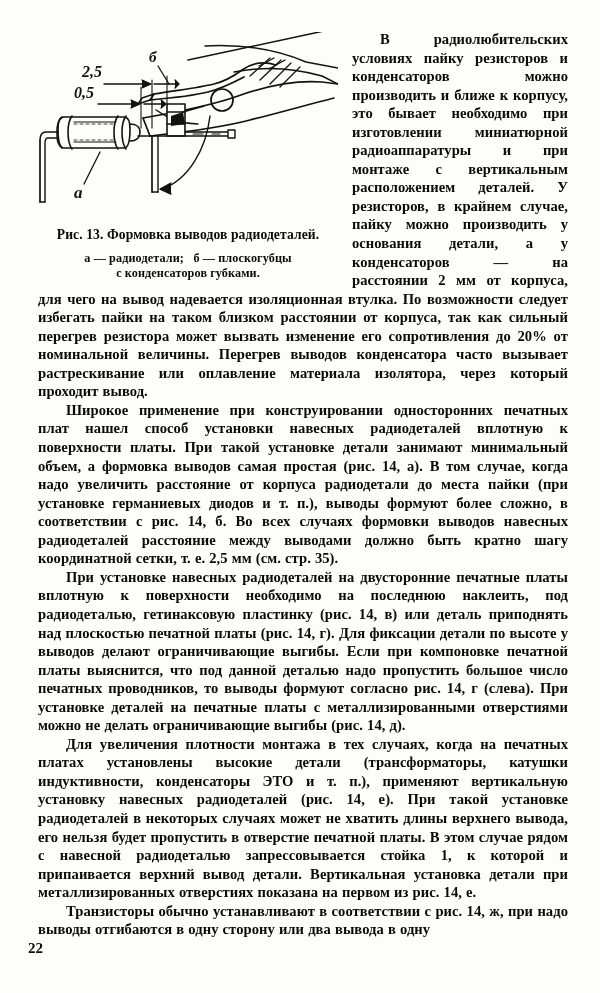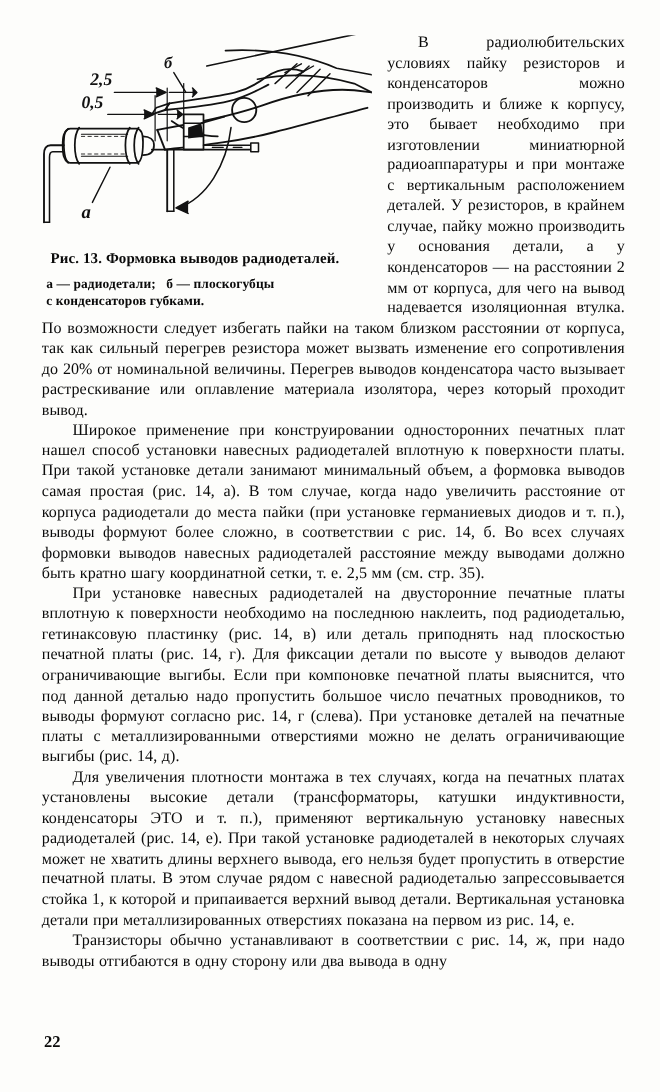--- a/index.html
+++ b/index.html
@@ -30,59 +30,59 @@
   }
 
   p.body-text {
     margin: 0;
     font-size: 14.6px;
     line-height: 18.55px;
     text-align: justify;
     text-indent: 28px;
     letter-spacing: 0.05px;
     word-spacing: 0.4px;
-    font-weight: 400;
+    font-weight: 700;
   }
 
   
   .figure-float {
     float: left;
     width: 300px;
     margin: 2px 14px 2px 0;
     shape-margin: 2px;
   }
   .figure-art {
     position: relative;
     width: 300px;
     height: 188px;
   }
   .figure-art svg { display: block; }
 
   .fig-caption {
     margin: 6px 0 0 0;
-    text-align: left;
+    text-align: center;
     font-size: 13.6px;
     line-height: 17px;
     font-weight: 700;
     letter-spacing: 0.1px;
     padding: 0 8px;
   }
   .fig-subcaption {
     margin: 8px 0 4px 0;
-    text-align: left;
+    text-align: center;
     font-size: 12.2px;
     line-height: 15px;
     font-weight: 700;
     letter-spacing: 0.1px;
     padding: 0 4px;
   }
 
   .page-number {
     position: absolute;
-    left: 40px;
+    left: 28px;
     top: 940px;
     font-size: 15px;
     font-weight: 700;
   }
 
   
   .content, .page-number {
     -webkit-font-smoothing: none;
   }
 </style>

